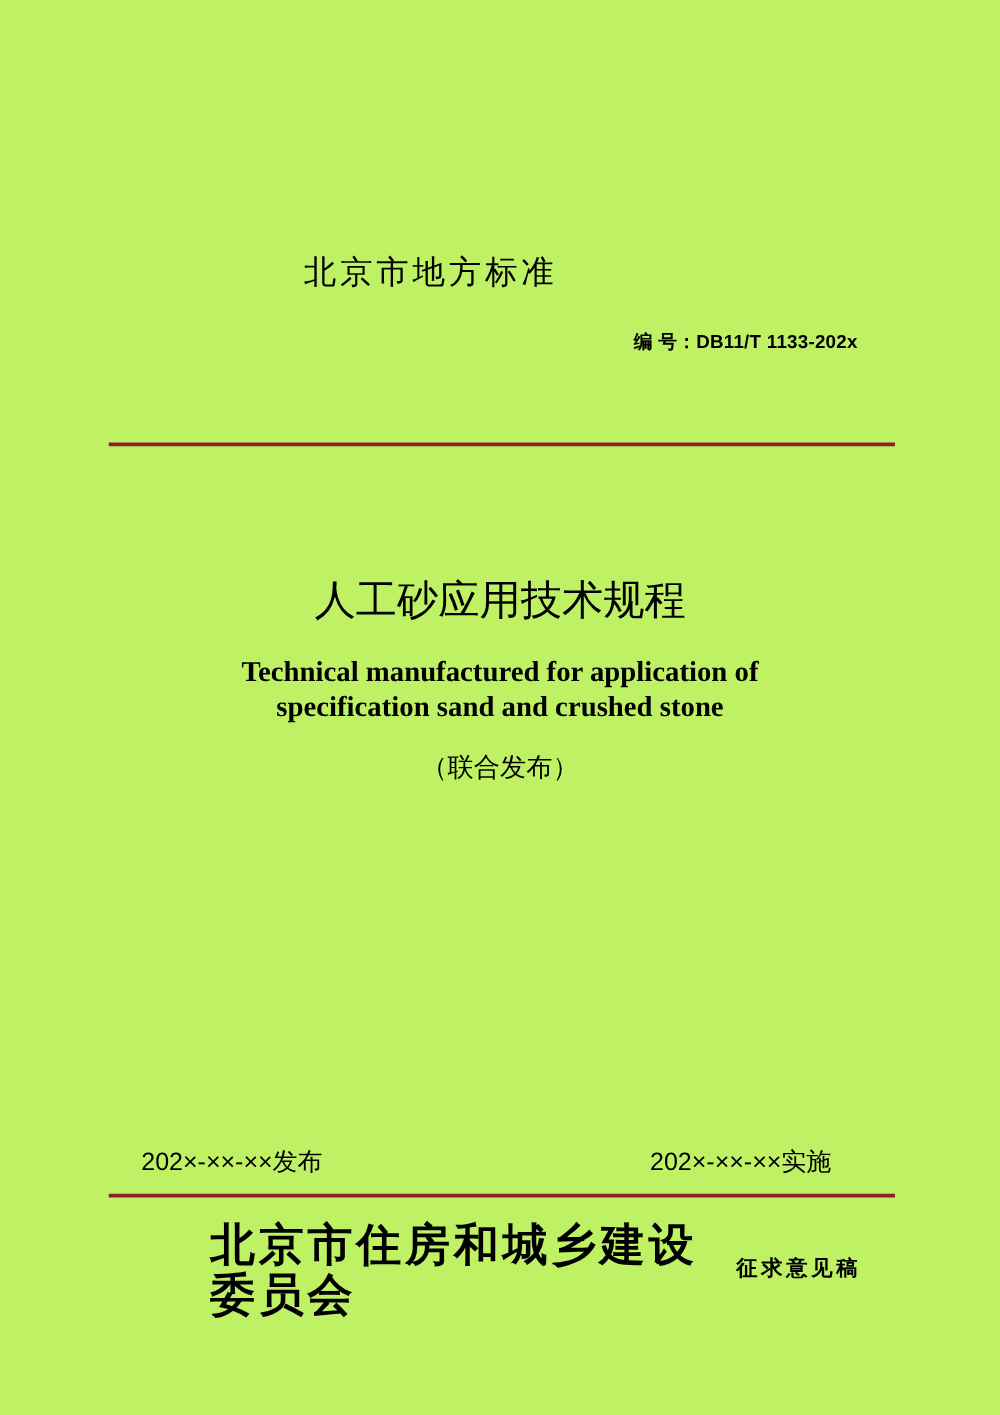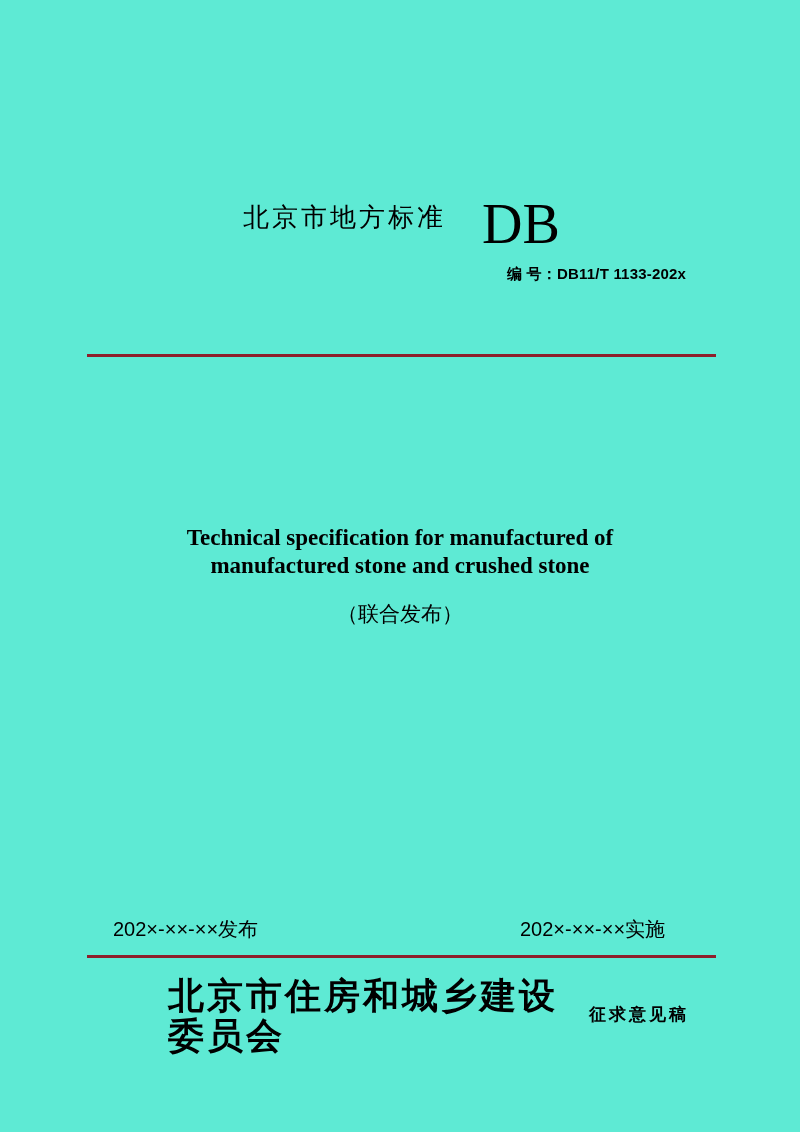--- a/index.html
+++ b/index.html
@@ -5,21 +5,21 @@
   html, body {
     margin: 0;
     padding: 0;
     background: #ffffff;
   }
   .page {
     position: relative;
     width: 800px;
     height: 1132px;
     margin: 0 auto;
-    background: #5eead4;
+    background: #bef264;
     color: #000000;
     font-family: "Liberation Sans", sans-serif;
     overflow: hidden;
   }
   .masthead-type {
     position: absolute;
     left: 243px;
     top: 200px;
     font-size: 26px;
     letter-spacing: 3px;
@@ -120,34 +120,34 @@
     white-space: nowrap;
   }
 </style>
 </head>
 <body>
 
 <div class="page">
 
   <div class="masthead-type">北京市地方标准</div>
 
-  <div class="db-logo">DB</div>
 
   <div class="codes">
     <div class="code-row">
       <span>编 号：</span><span>DB11/T 1133-202x</span>
     </div>
   </div>
 
   <div class="rule rule-top" style="background: rgb(142, 31, 43);"></div>
 
+  <h1 class="title-cn">人工砂应用技术规程</h1>
 
   <h2 class="title-en">
-    <span>Technical specification for manufactured of</span><br>
-    <span>manufactured stone and crushed stone</span>
+    <span>Technical manufactured for application of</span><br>
+    <span>specification sand and crushed stone</span>
   </h2>
 
   <div class="draft-note">（联合发布）</div>
 
   <div class="date-issue">202×-××-××发布</div>
 
   <div class="date-impl">202×-××-××实施</div>
 
   <div class="rule rule-bottom" style="background: rgb(142, 31, 43);"></div>
 

